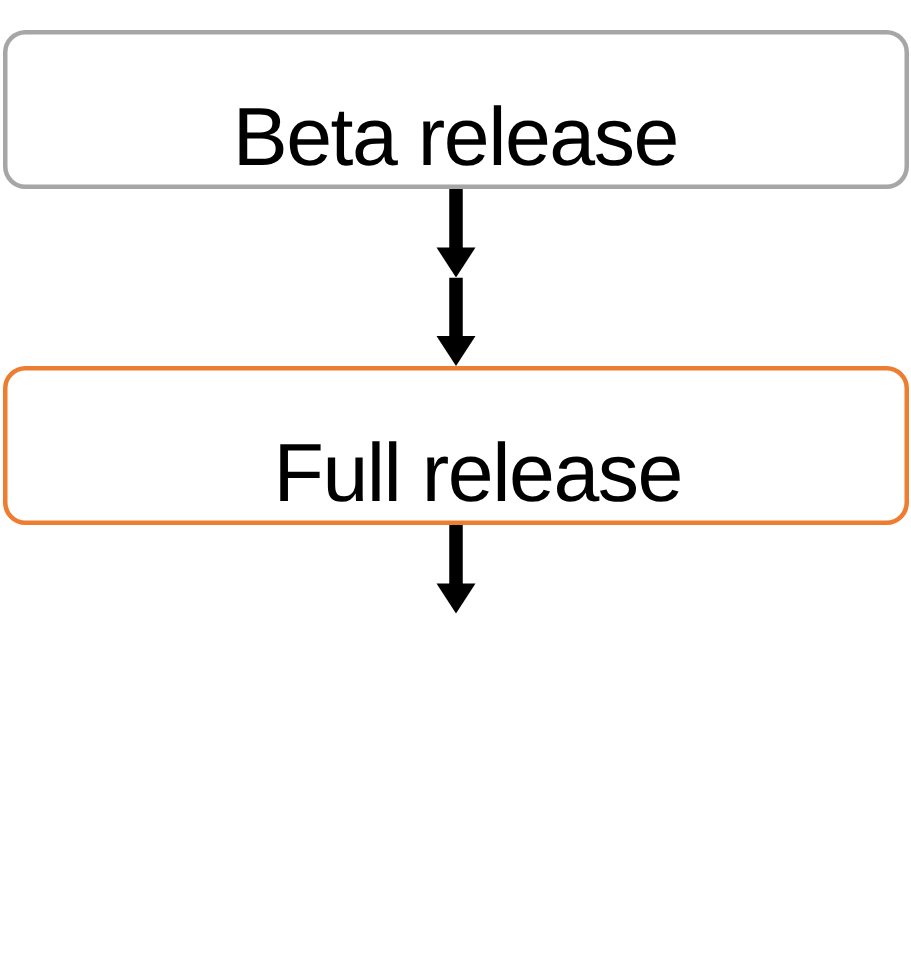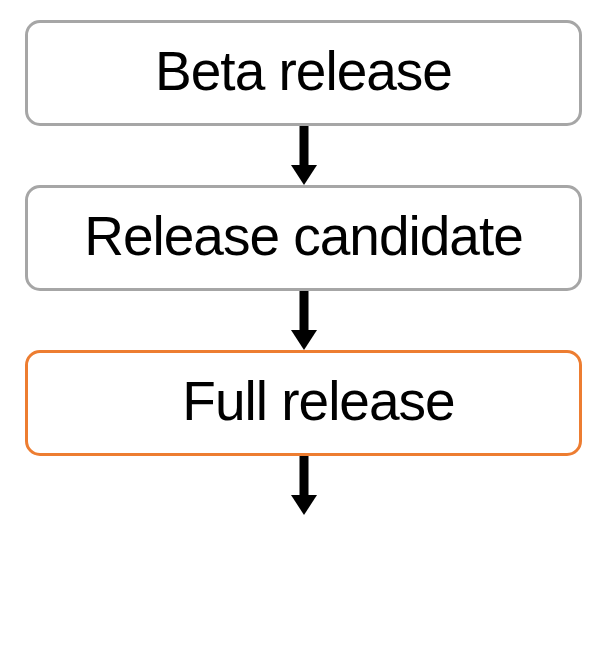--- a/index.html
+++ b/index.html
@@ -13,28 +13,28 @@
   }
   .diagram {
     width: 607px;
     height: 652px;
     padding-top: 20px;
     display: flex;
     flex-direction: column;
     align-items: center;
   }
   .node {
-    width: 557px;
+    width: 604px;
     height: 106px;
     flex: 0 0 106px;
     border: 3px solid var(--border-default, #A6A6A6);
     border-radius: 15px;
     background: #ffffff;
     display: flex;
-    align-items: center;
+    align-items: flex-end;
     justify-content: center;
   }
   .node.highlighted {
     border-color: var(--border-highlight, #ED7D31);
     padding-left: 30px;
   }
   .node-label {
     font-size: 55px;
     line-height: 1;
     letter-spacing: -1px;
@@ -61,23 +61,20 @@
 
   <div class="node">
     <span class="node-label">Beta release</span>
   </div>
 
   <svg class="arrow" viewBox="0 0 30 59" xmlns="http://www.w3.org/2000/svg">
     <rect class="shaft" x="10.5" y="0" width="9" height="41"></rect>
     <polygon class="head" points="2,39 28,39 15,59"></polygon>
   </svg>
 
-  <div class="node">
-    <span class="node-label">Release candidate</span>
-  </div>
 
   <svg class="arrow" viewBox="0 0 30 59" xmlns="http://www.w3.org/2000/svg">
     <rect class="shaft" x="10.5" y="0" width="9" height="41"></rect>
     <polygon class="head" points="2,39 28,39 15,59"></polygon>
   </svg>
 
   <div class="node highlighted">
     <span class="node-label">Full release</span>
   </div>
 

